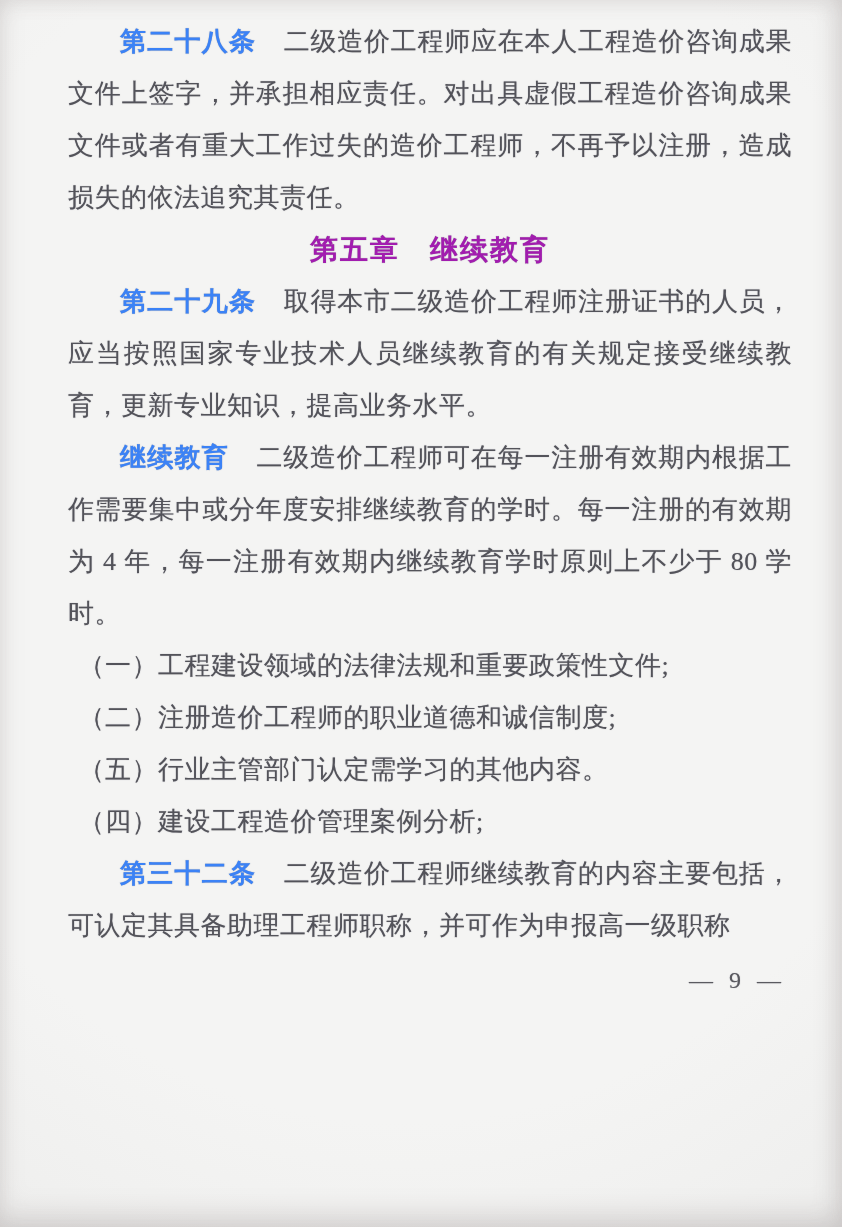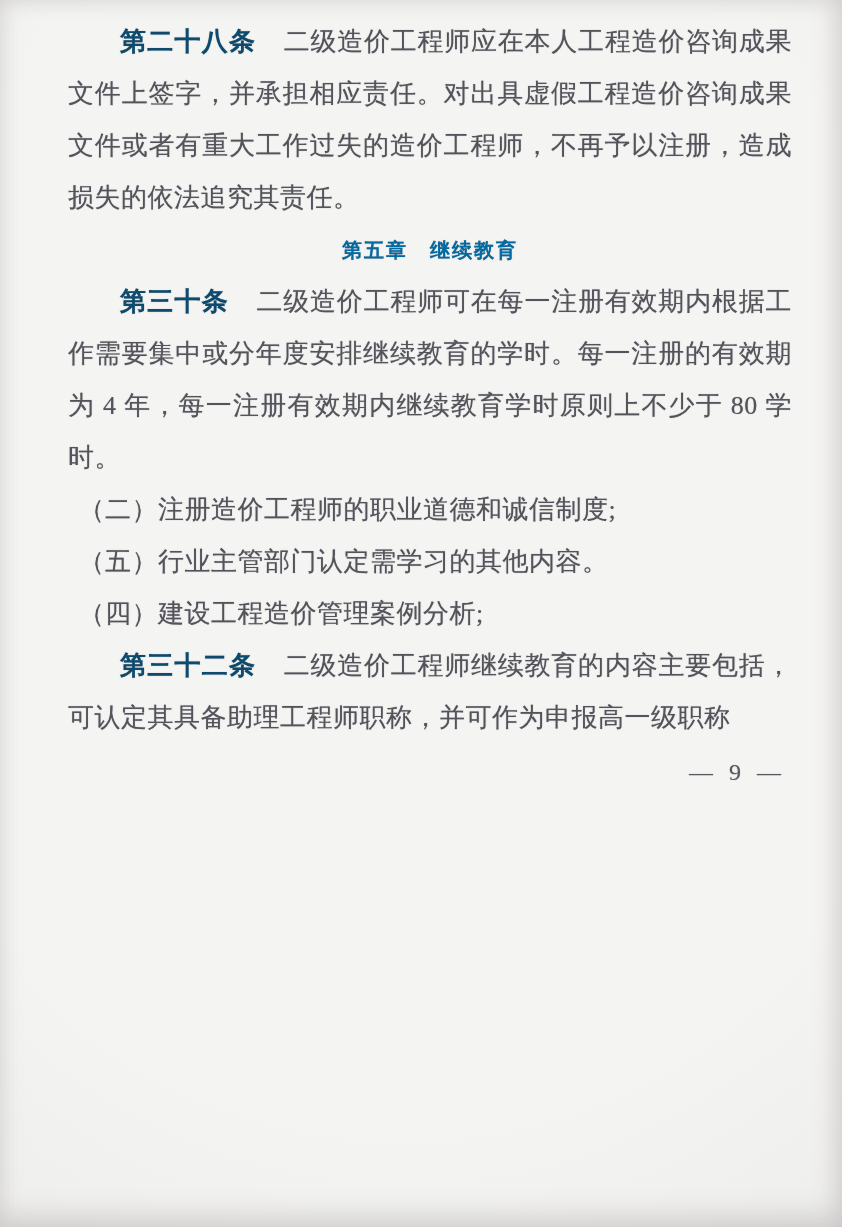--- a/index.html
+++ b/index.html
@@ -36,55 +36,57 @@
     filter: blur(0.3px);
   }
   .para {
     margin: 0;
     text-indent: 2em;
     text-align: justify;
     letter-spacing: 0.5px;
   }
   .para b {
     font-weight: 700;
-    color: #0c4a6e;
+    color: #3b82f6;
     margin-right: 1.05em;
     letter-spacing: 1px;
   }
   .item {
     margin: 0;
     text-indent: 0.4em;
     text-align: justify;
     letter-spacing: 0.5px;
   }
   .heading {
     margin: 0;
     text-align: center;
     font-weight: 700;
-    font-size: 20px;
-    color: #0369a1;
+    font-size: 28px;
+    color: #a21caf;
     letter-spacing: 2px;
   }
   .page-number {
     margin-top: 2px;
     text-align: right;
     padding-right: 6px;
     font-size: 24px;
     letter-spacing: 5px;
     color: #5a5a60;
   }
 </style>
 </head>
 <body>
 
 <div class="page">
   <div>
       <div class="para"><b>第二十八条</b><span>二级造价工程师应在本人工程造价咨询成果文件上签字，并承担相应责任。对出具虚假工程造价咨询成果文件或者有重大工作过失的造价工程师，不再予以注册，造成损失的依法追究其责任。</span></div>
       <div class="heading">第五章　继续教育</div>
-      <div class="para"><b>第三十条</b><span>二级造价工程师可在每一注册有效期内根据工作需要集中或分年度安排继续教育的学时。每一注册的有效期为 4 年，每一注册有效期内继续教育学时原则上不少于 80 学时。</span></div>
+      <div class="para"><b>第二十九条</b><span>取得本市二级造价工程师注册证书的人员，应当按照国家专业技术人员继续教育的有关规定接受继续教育，更新专业知识，提高业务水平。</span></div>
+      <div class="para"><b>继续教育</b><span>二级造价工程师可在每一注册有效期内根据工作需要集中或分年度安排继续教育的学时。每一注册的有效期为 4 年，每一注册有效期内继续教育学时原则上不少于 80 学时。</span></div>
+      <div class="item">（一）工程建设领域的法律法规和重要政策性文件;</div>
       <div class="item">（二）注册造价工程师的职业道德和诚信制度;</div>
       <div class="item">（五）行业主管部门认定需学习的其他内容。</div>
       <div class="item">（四）建设工程造价管理案例分析;</div>
       <div class="para"><b>第三十二条</b><span>二级造价工程师继续教育的内容主要包括，可认定其具备助理工程师职称，并可作为申报高一级职称</span></div>
     </div>
   <div class="page-number">— 9 —</div>
 </div>
 <div class="scan-vignette"></div>
 
 </body></html>

